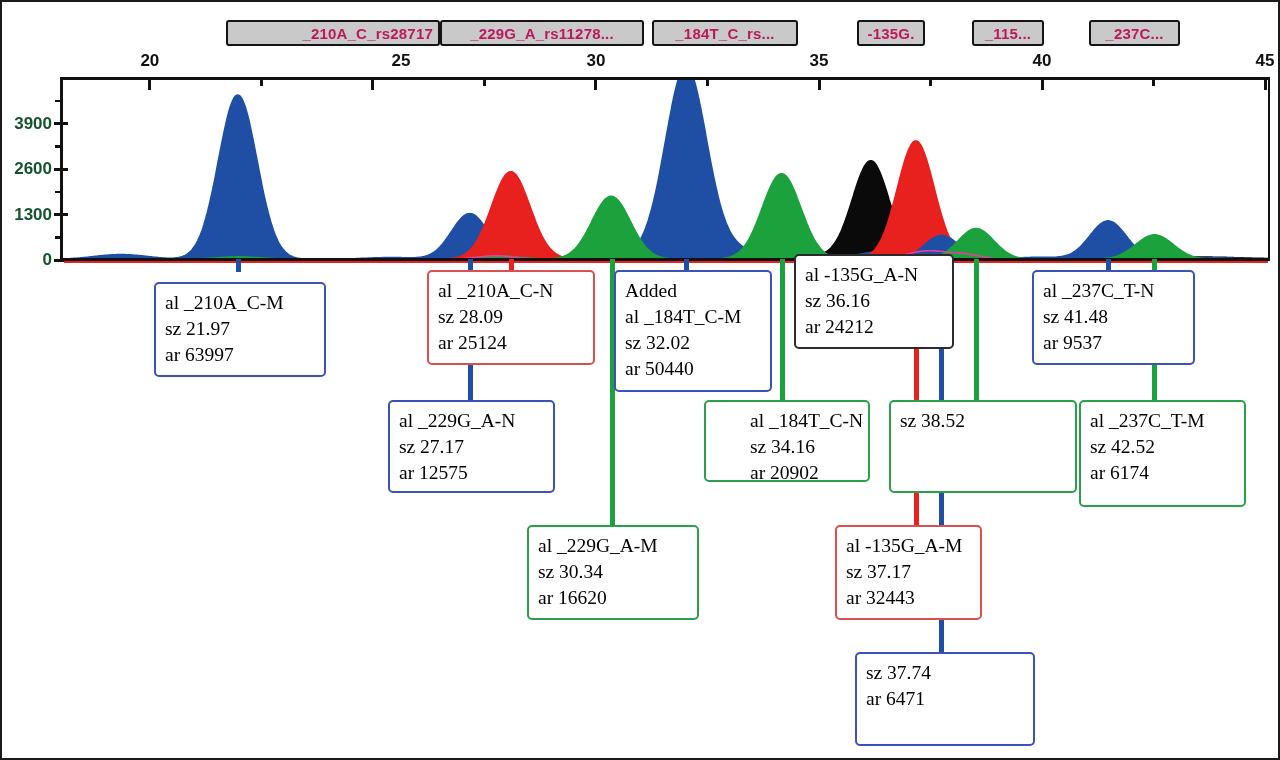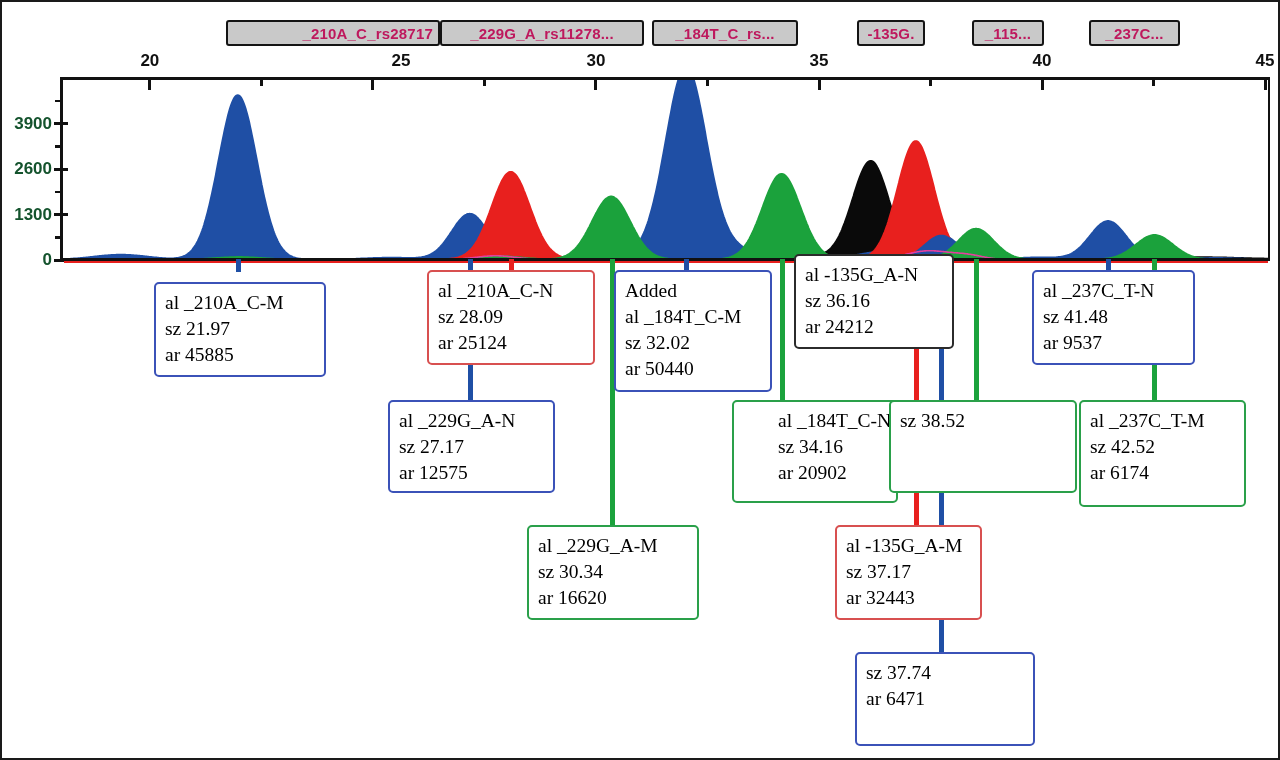--- a/index.html
+++ b/index.html
@@ -116,21 +116,21 @@
       <div class="connector" style="left: 971.5px; top: 257px; height: 143px; background: rgb(27, 162, 60);"></div>
       <div class="connector" style="left: 1149.5px; top: 257px; height: 143px; background: rgb(27, 162, 60);"></div>
       <div class="connector" style="left: 607.5px; top: 257px; height: 268px; background: rgb(27, 162, 60);"></div>
       <div class="connector" style="left: 911.5px; top: 257px; height: 268px; background: rgb(232, 32, 30);"></div>
       <div class="connector" style="left: 936.5px; top: 257px; height: 395px; background: rgb(31, 79, 165);"></div>
     </div>
   <div id="labelLayer">
       <div class="peak-label" style="left: 152px; top: 268px; width: 172px; height: 95px; border-color: rgb(59, 82, 184); margin-top: 12px;">
         <div>al _210A_C-M</div>
         <div>sz 21.97</div>
-        <div>ar 45885</div>
+        <div>ar 63997</div>
       </div>
       <div class="peak-label" style="left: 425px; top: 268px; width: 168px; height: 95px; border-color: rgb(216, 80, 80);">
         <div>al _210A_C-N</div>
         <div>sz 28.09</div>
         <div>ar 25124</div>
       </div>
       <div class="peak-label" style="left: 612px; top: 268px; width: 158px; height: 122px; border-color: rgb(59, 82, 184);">
         <div>Added</div>
         <div>al _184T_C-M</div>
         <div>sz 32.02</div>
@@ -144,21 +144,21 @@
       <div class="peak-label" style="left: 1030px; top: 268px; width: 163px; height: 95px; border-color: rgb(59, 82, 184);">
         <div>al _237C_T-N</div>
         <div>sz 41.48</div>
         <div>ar 9537</div>
       </div>
       <div class="peak-label" style="left: 386px; top: 398px; width: 167px; height: 93px; border-color: rgb(59, 82, 184);">
         <div>al _229G_A-N</div>
         <div>sz 27.17</div>
         <div>ar 12575</div>
       </div>
-      <div class="peak-label" style="left: 730px; top: 398px; width: 166px; height: 103px; border-color: rgb(42, 160, 74); padding-left: 44px;">
+      <div class="peak-label" style="left: 702px; top: 398px; width: 166px; height: 82px; border-color: rgb(42, 160, 74); padding-left: 44px;">
         <div>al _184T_C-N</div>
         <div>sz 34.16</div>
         <div>ar 20902</div>
       </div>
       <div class="peak-label" style="left: 887px; top: 398px; width: 188px; height: 93px; border-color: rgb(42, 160, 74);">
         <div>sz 38.52</div>
       </div>
       <div class="peak-label" style="left: 1077px; top: 398px; width: 167px; height: 107px; border-color: rgb(42, 160, 74);">
         <div>al _237C_T-M</div>
         <div>sz 42.52</div>

